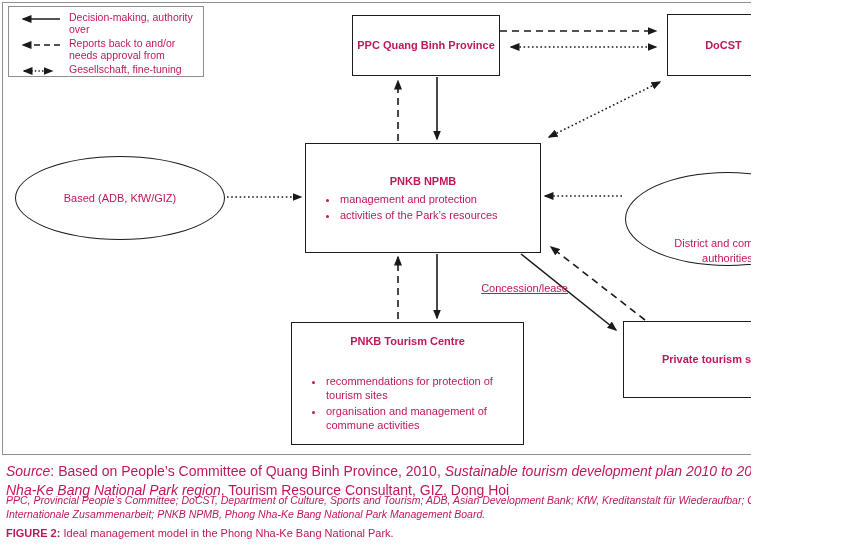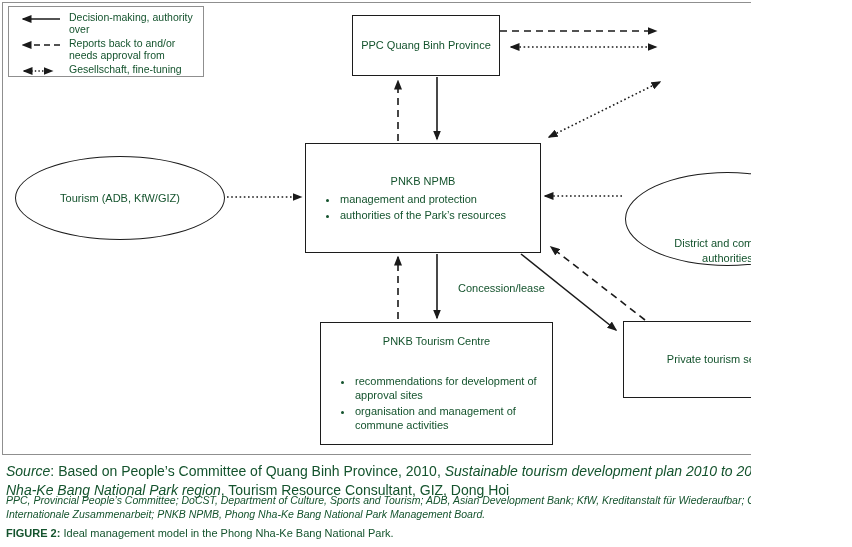--- a/index.html
+++ b/index.html
@@ -1,25 +1,25 @@
 <!DOCTYPE html>
 <html><head>
 <meta charset="utf-8">
 <style>
   html,body{margin:0;padding:0;background:#fff;}
   .page{position:relative;width:751px;height:547px;background:#fff;
-        font-family:"Liberation Sans",sans-serif;color:#14532d;overflow:hidden;}
+        font-family:"Liberation Sans",sans-serif;color:#be185d;overflow:hidden;}
   .frame{position:absolute;left:2px;top:2px;width:845px;height:453px;
          border:1px solid #8f8f8f;box-sizing:border-box;background:#fff;}
   svg.arrows{position:absolute;left:0;top:0;z-index:1;pointer-events:none;}
   .node{position:absolute;z-index:2;background:#fff;border:1.6px solid #1c1c1c;
         box-sizing:border-box;display:flex;flex-direction:column;
         align-items:center;justify-content:center;font-size:11px;line-height:1.3;
         text-align:center;}
-  .node .title{font-weight:normal;}
+  .node .title{font-weight:bold;}
   .node ul{margin:2px 4px 0 0;padding:0 0 0 33px;list-style:disc;
            align-self:flex-start;text-align:left;}
   .node li{margin-top:2px;padding-left:1px;}
   .ellipse{border-radius:50%;}
   .legend{position:absolute;left:8px;top:6px;width:196px;height:71px;z-index:2;
           border:1px solid #8f8f8f;background:#fff;box-sizing:border-box;
           padding:4px 4px 2px 4px;font-size:10.5px;line-height:1.18;}
   .lrow{display:flex;align-items:flex-start;margin-bottom:1px;}
   .lrow svg{flex:0 0 auto;margin:3px 7px 0 1px;}
   .lrow .llabel{max-width:138px;}
@@ -76,50 +76,53 @@
         <line x1="10" y1="5" x2="38" y2="5" stroke="#1a1a1a" stroke-width="1.4" stroke-dasharray="1.4 2.2" marker-start="url(#mA)" marker-end="url(#mA)"></line>
       </svg>
       <span class="llabel">Gesellschaft, fine-tuning</span>
     </div>
   </div>
 
   <div class="node" style="left:352px;top:15px;width:148px;height:61px;">
     <span class="title">PPC Quang Binh Province</span>
   </div>
 
+  <div class="node" style="left:667px;top:14px;width:113px;height:62px;">
+    <span class="title">DoCST</span>
+  </div>
 
   <div class="node" style="left:305px;top:143px;width:236px;height:110px;">
     <span class="title">PNKB NPMB</span>
     <ul>
       <li>management and protection</li>
-      <li>authorities of the Park’s resources</li>
+      <li>activities of the Park’s resources</li>
     </ul>
   </div>
 
   <div class="node ellipse" style="left:15px;top:156px;width:210px;height:84px;">
-    <span>Tourism (ADB, KfW/GIZ)</span>
+    <span>Based (ADB, KfW/GIZ)</span>
   </div>
 
   <div class="node ellipse" style="left:625px;top:172px;width:205px;height:94px;padding:0 28px;justify-content:flex-end;">
     <span>District and commune authorities</span>
   </div>
 
-  <div class="node" style="left:320px;top:322px;width:233px;height:123px;gap:21px;">
+  <div class="node" style="left:291px;top:322px;width:233px;height:123px;gap:21px;">
     <span class="title">PNKB Tourism Centre</span>
     <ul style="padding-right:8px;">
-      <li>recommendations for development of approval sites</li>
+      <li>recommendations for protection of tourism sites</li>
       <li>organisation and management of commune activities</li>
     </ul>
   </div>
 
   <div class="node" style="left:623px;top:321px;width:194px;height:77px;padding:12px 12px;">
     <span class="title">Private tourism sector</span>
   </div>
 
-  <div class="edge-label" style="left:458px;top:282px;width:110px;text-align:left;">Concession/lease</div>
+  <div class="edge-label" style="left:458px;top:282px;width:110px;text-align:right;text-decoration:underline;">Concession/lease</div>
 
   <div class="footer">
     <p class="src"><i>Source</i><span>: Based on People’s Committee of Quang Binh Province, 2010, </span><i>Sustainable tourism development plan 2010 to 2020: Phong Nha-Ke Bang National Park region</i><span>, Tourism Resource Consultant, GIZ, Dong Hoi</span></p>
     <p class="abbr">PPC, Provincial People’s Committee; DoCST, Department of Culture, Sports and Tourism; ADB, Asian Development Bank; KfW, Kreditanstalt für Wiederaufbar; GIZ, Gesellschaft für Internationale Zusammenarbeit; PNKB NPMB, Phong Nha-Ke Bang National Park Management Board.</p>
     <p class="cap"><b>FIGURE 2:</b><span> Ideal management model in the Phong Nha-Ke Bang National Park.</span></p>
   </div>
 
 </div>
 
 </body></html>

